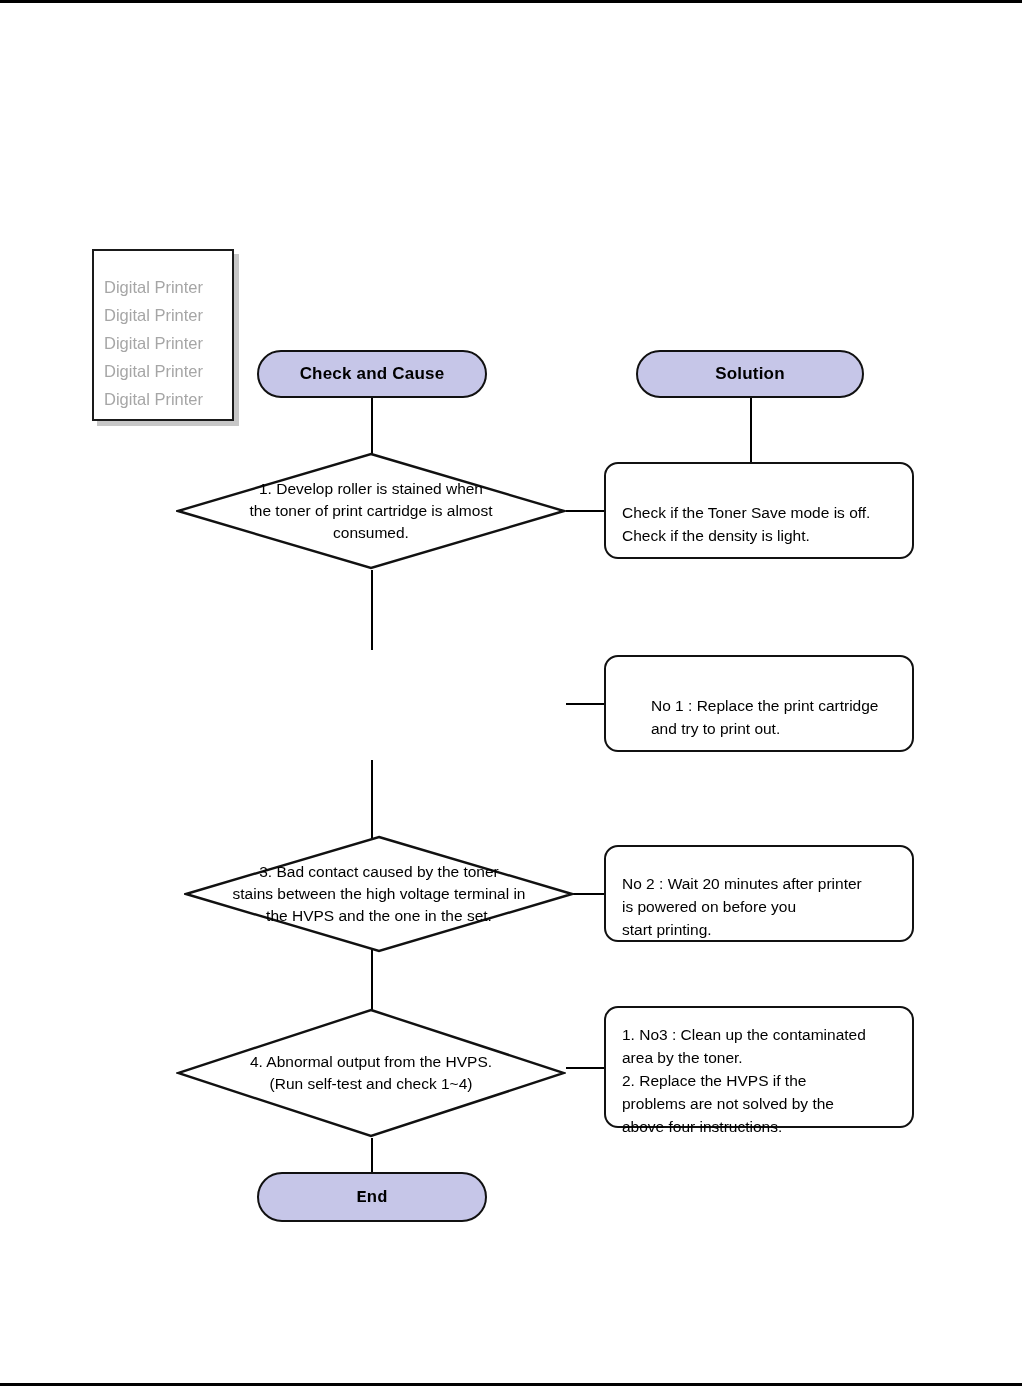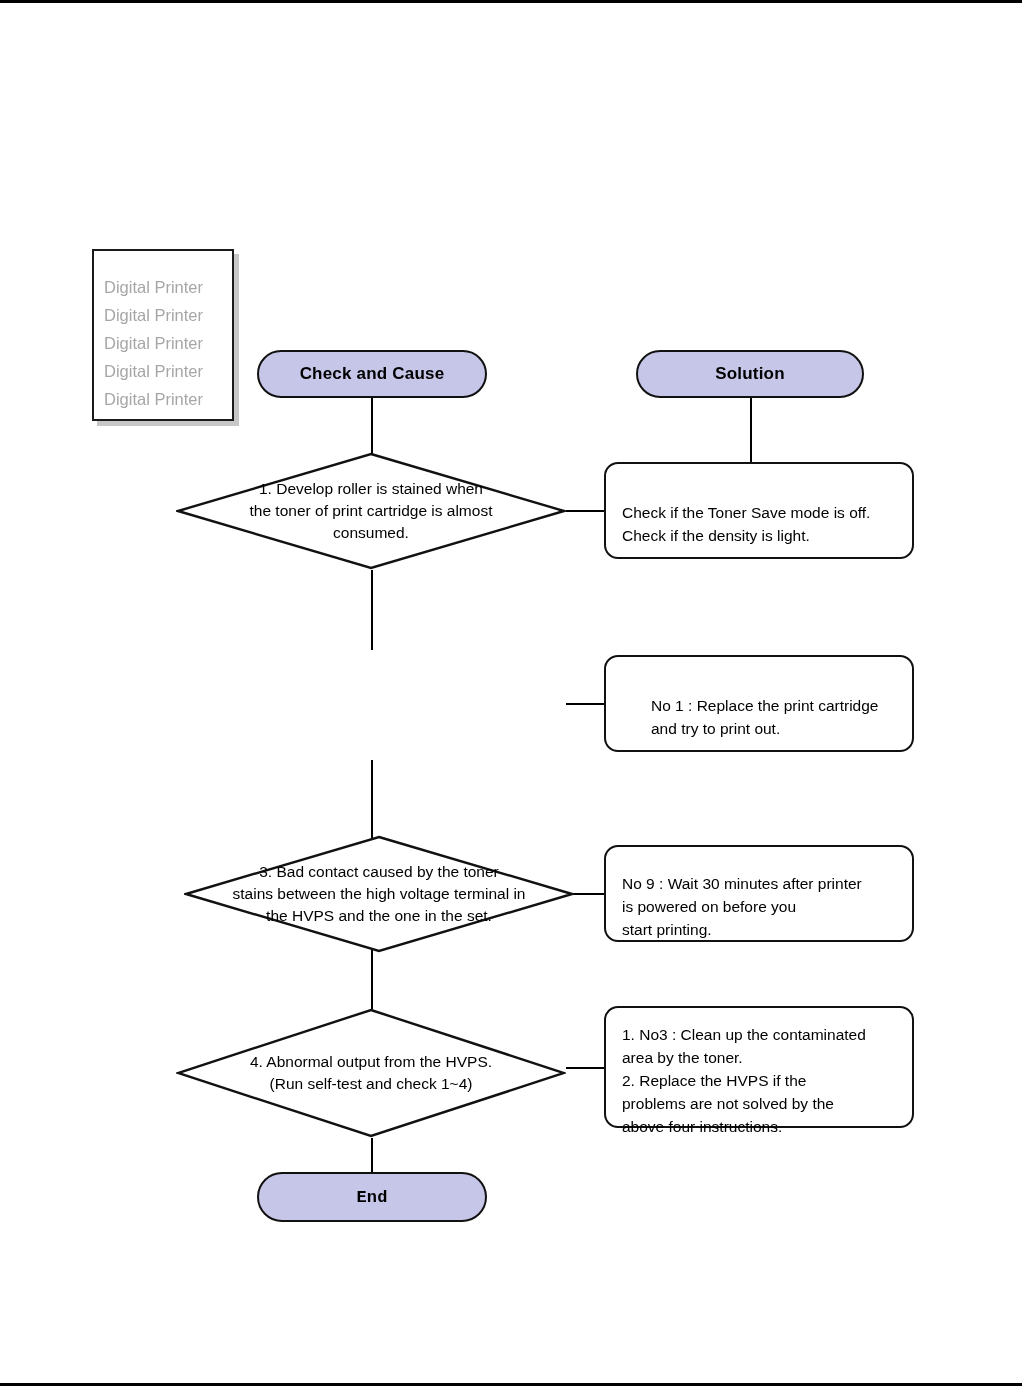--- a/index.html
+++ b/index.html
@@ -187,21 +187,21 @@
     <div class="solbox-text">Check if the Toner Save mode is off.
 Check if the density is light.</div>
   </div>
 
   <div class="solbox" style="left:604px; top:655px; width:310px; height:97px;padding-left:45px;">
     <div class="solbox-text">No 1 : Replace the print cartridge
            and try to print out.</div>
   </div>
 
   <div class="solbox" style="left:604px; top:845px; width:310px; height:97px;">
-    <div class="solbox-text">No 9 : Wait 30 minutes after printer
+    <div class="solbox-text">No 2 : Wait 20 minutes after printer
            is powered on before you
            start printing.</div>
   </div>
 
   <div class="solbox" style="left:604px; top:1006px; width:310px; height:122px;">
     <div class="solbox-text">1. No3 : Clean up the contaminated
              area by the toner.
 2. Replace the HVPS if the
     problems are not solved by the
     above four instructions.</div>

